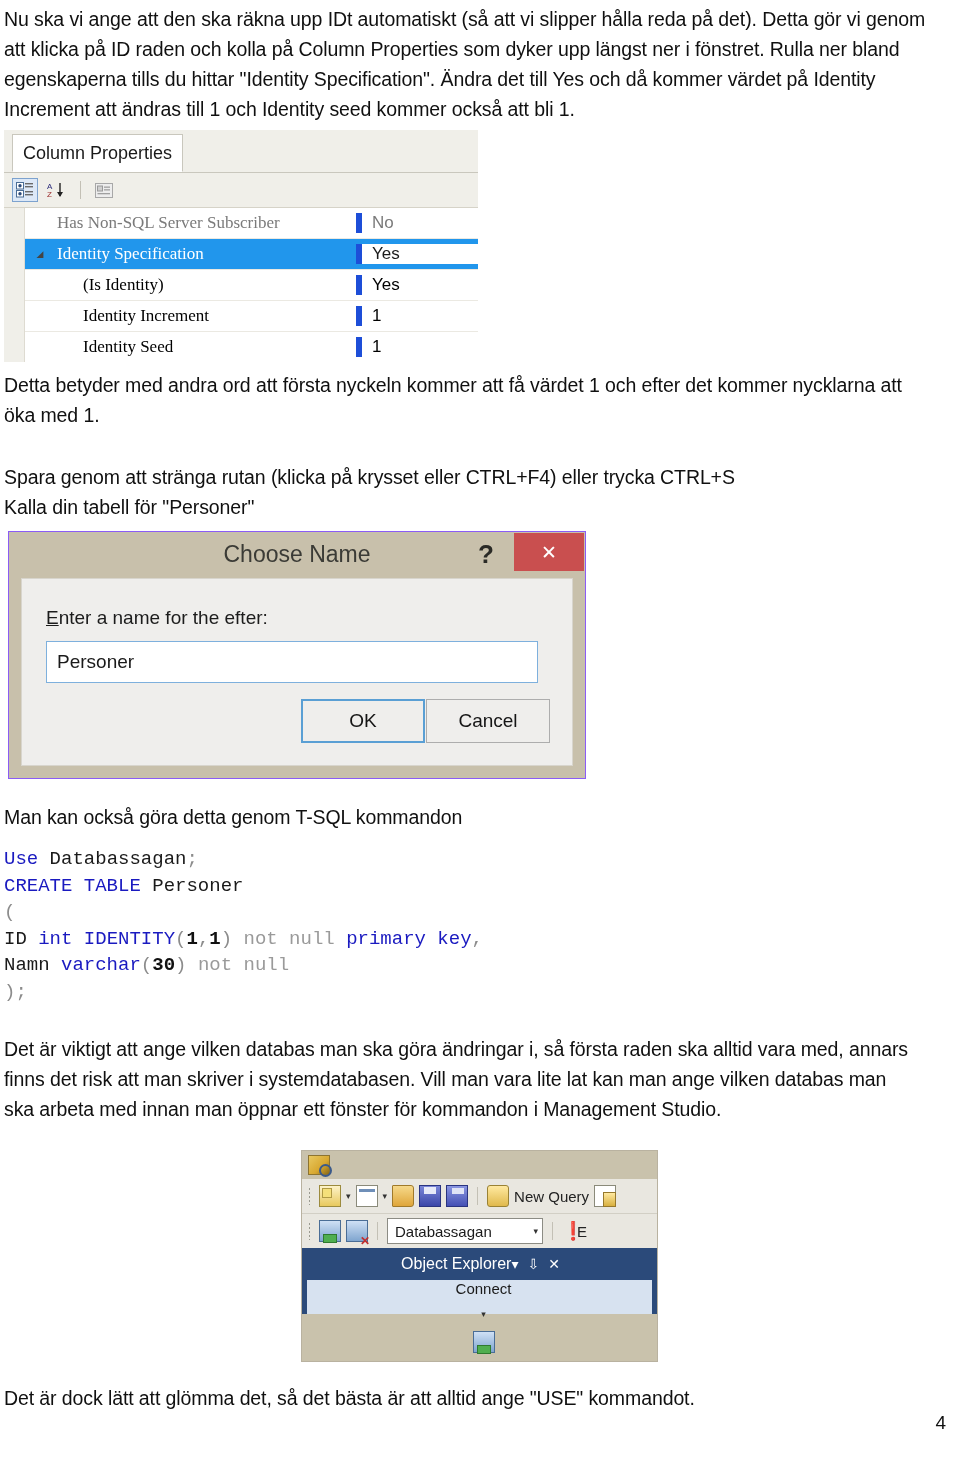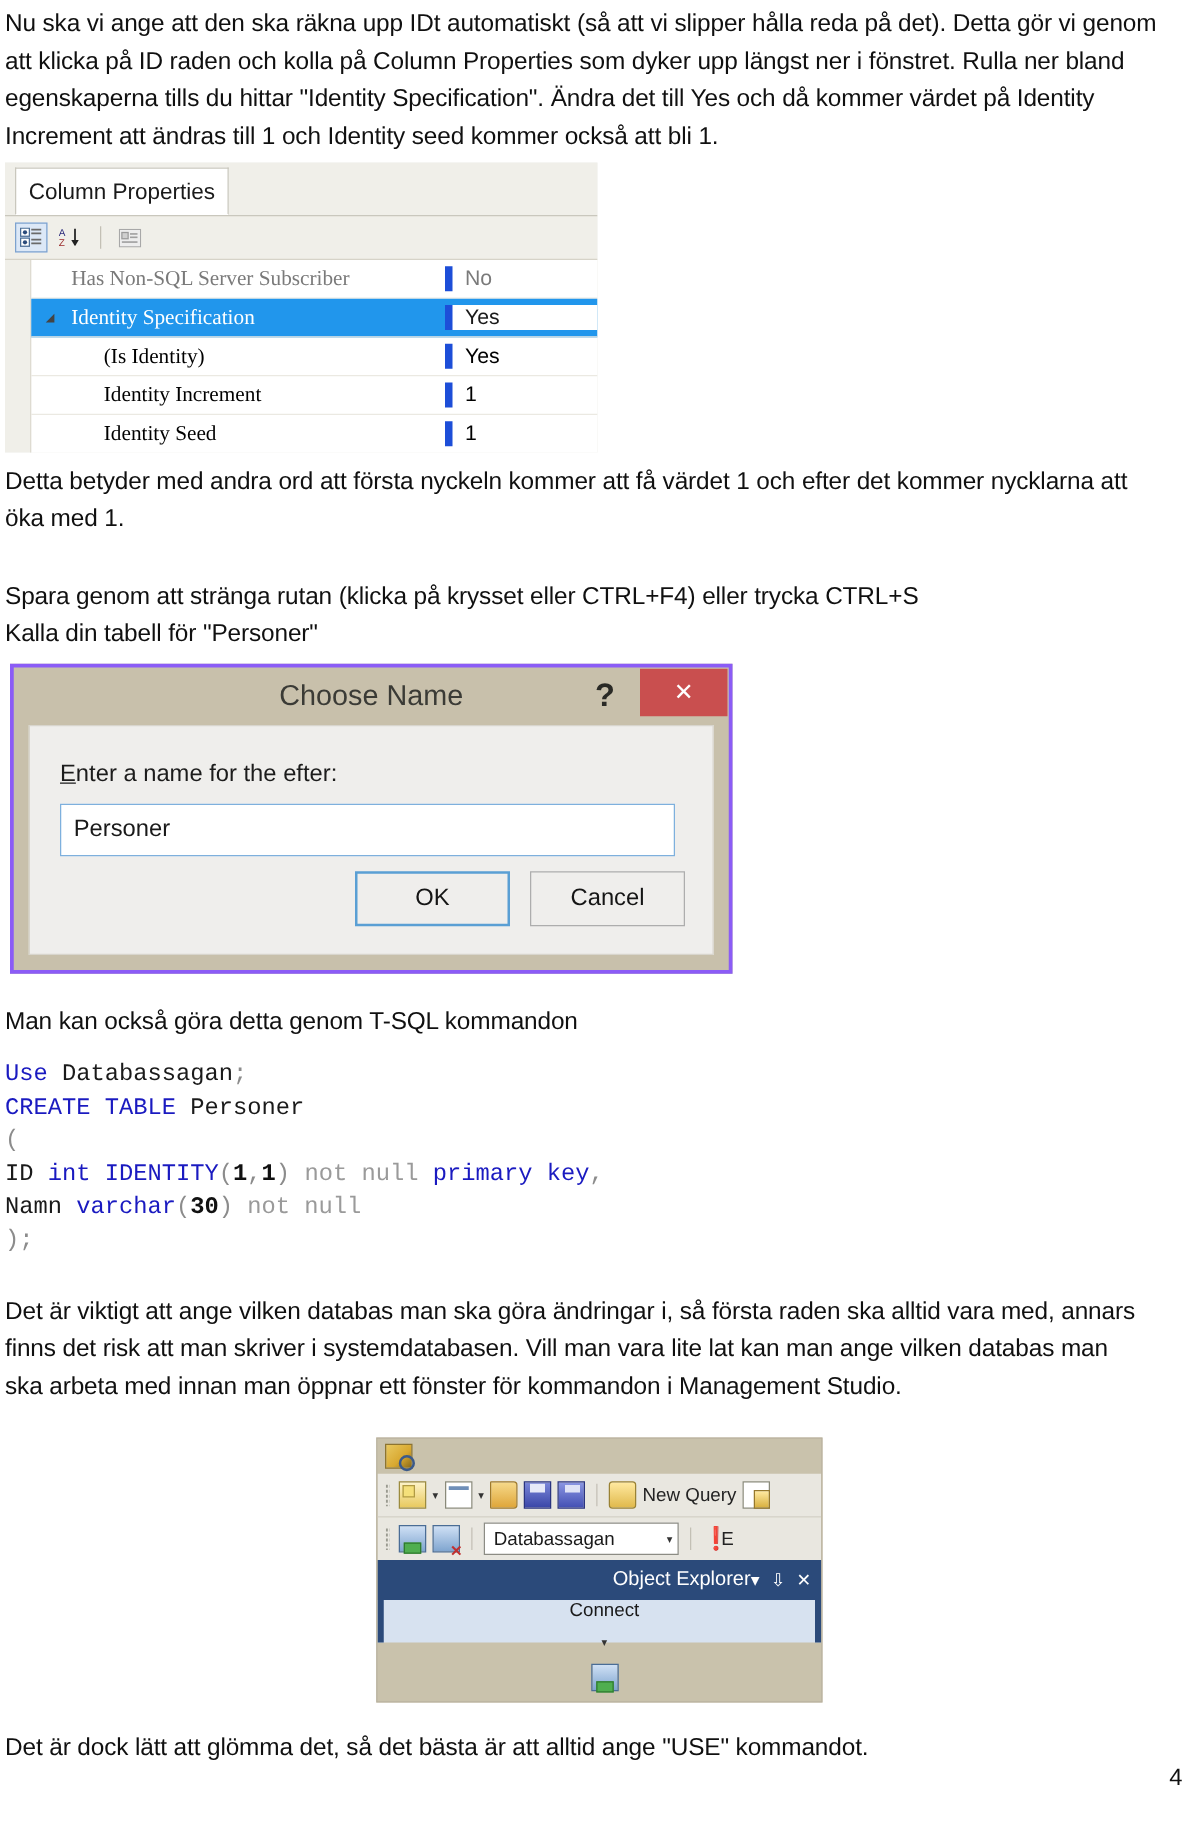--- a/index.html
+++ b/index.html
@@ -118,21 +118,21 @@
   .cp-row.selected{ background:#2196ec; }
   .cp-row.selected .cp-name{ color:#ffffff; }
   .cp-row.selected .cp-val{ color:#1a1a1a; background:#ffffff; }
   .cp-row .indent1{ padding-left:28px; }
 
   
   .dlg{
     position:absolute; left:8px; top:531px;
     width:578px; height:248px;
     background:#c8c0ab;
-    border:3px solid #8b5cf6;
+    border:1px solid #8b5cf6;
     box-sizing:border-box;
     font-family:"Liberation Sans", sans-serif;
   }
   .dlg-title{
     position:relative;
     height:44px;
     display:flex; align-items:center; justify-content:center;
     color:#3b3b36;
     font-size:23px;
   }
@@ -166,21 +166,21 @@
     width:492px; height:42px;
     background:#ffffff;
     border:1px solid #7eb0dd;
     box-sizing:border-box;
     display:flex; align-items:center;
     padding-left:10px;
     font-size:19px; color:#1a1a1a;
   }
   .dlg-btns{
     position:absolute; right:22px; bottom:22px;
-    display:flex; gap:16px;margin-left:10px;
+    display:flex; gap:1px;margin-left:10px;
   }
   .dlg-btn{
     width:124px; height:44px;
     background:#efeeec;
     border:1px solid #adadad;
     box-sizing:border-box;
     display:flex; align-items:center; justify-content:center;
     font-size:19px; color:#151515;
   }
   .dlg-btn.default{ border:2px solid #5a9fd4; }
@@ -286,21 +286,21 @@
     box-sizing:border-box;
   }
   .caret{ font-size:9px; color:#333; }
   .ss-oe-header{
     height:32px;
     background:#2b4a7a;
     color:#ffffff;
     display:flex; align-items:center;
     padding:0 8px 0 10px;
     font-size:16px;
-    justify-content:flex-end;
+    justify-content:center;
   }
   .ss-oe-hicons{ display:flex; align-items:center; gap:9px; font-size:14px; }
   .ss-oe-toolbar{
     height:34px;
     background:#d7e2f0;
     display:flex; align-items:center;
     padding-left:8px; gap:12px;
     font-size:15px; color:#1a1a1a;
     border-left:5px solid #2b4a7a;
     border-right:5px solid #2b4a7a;

